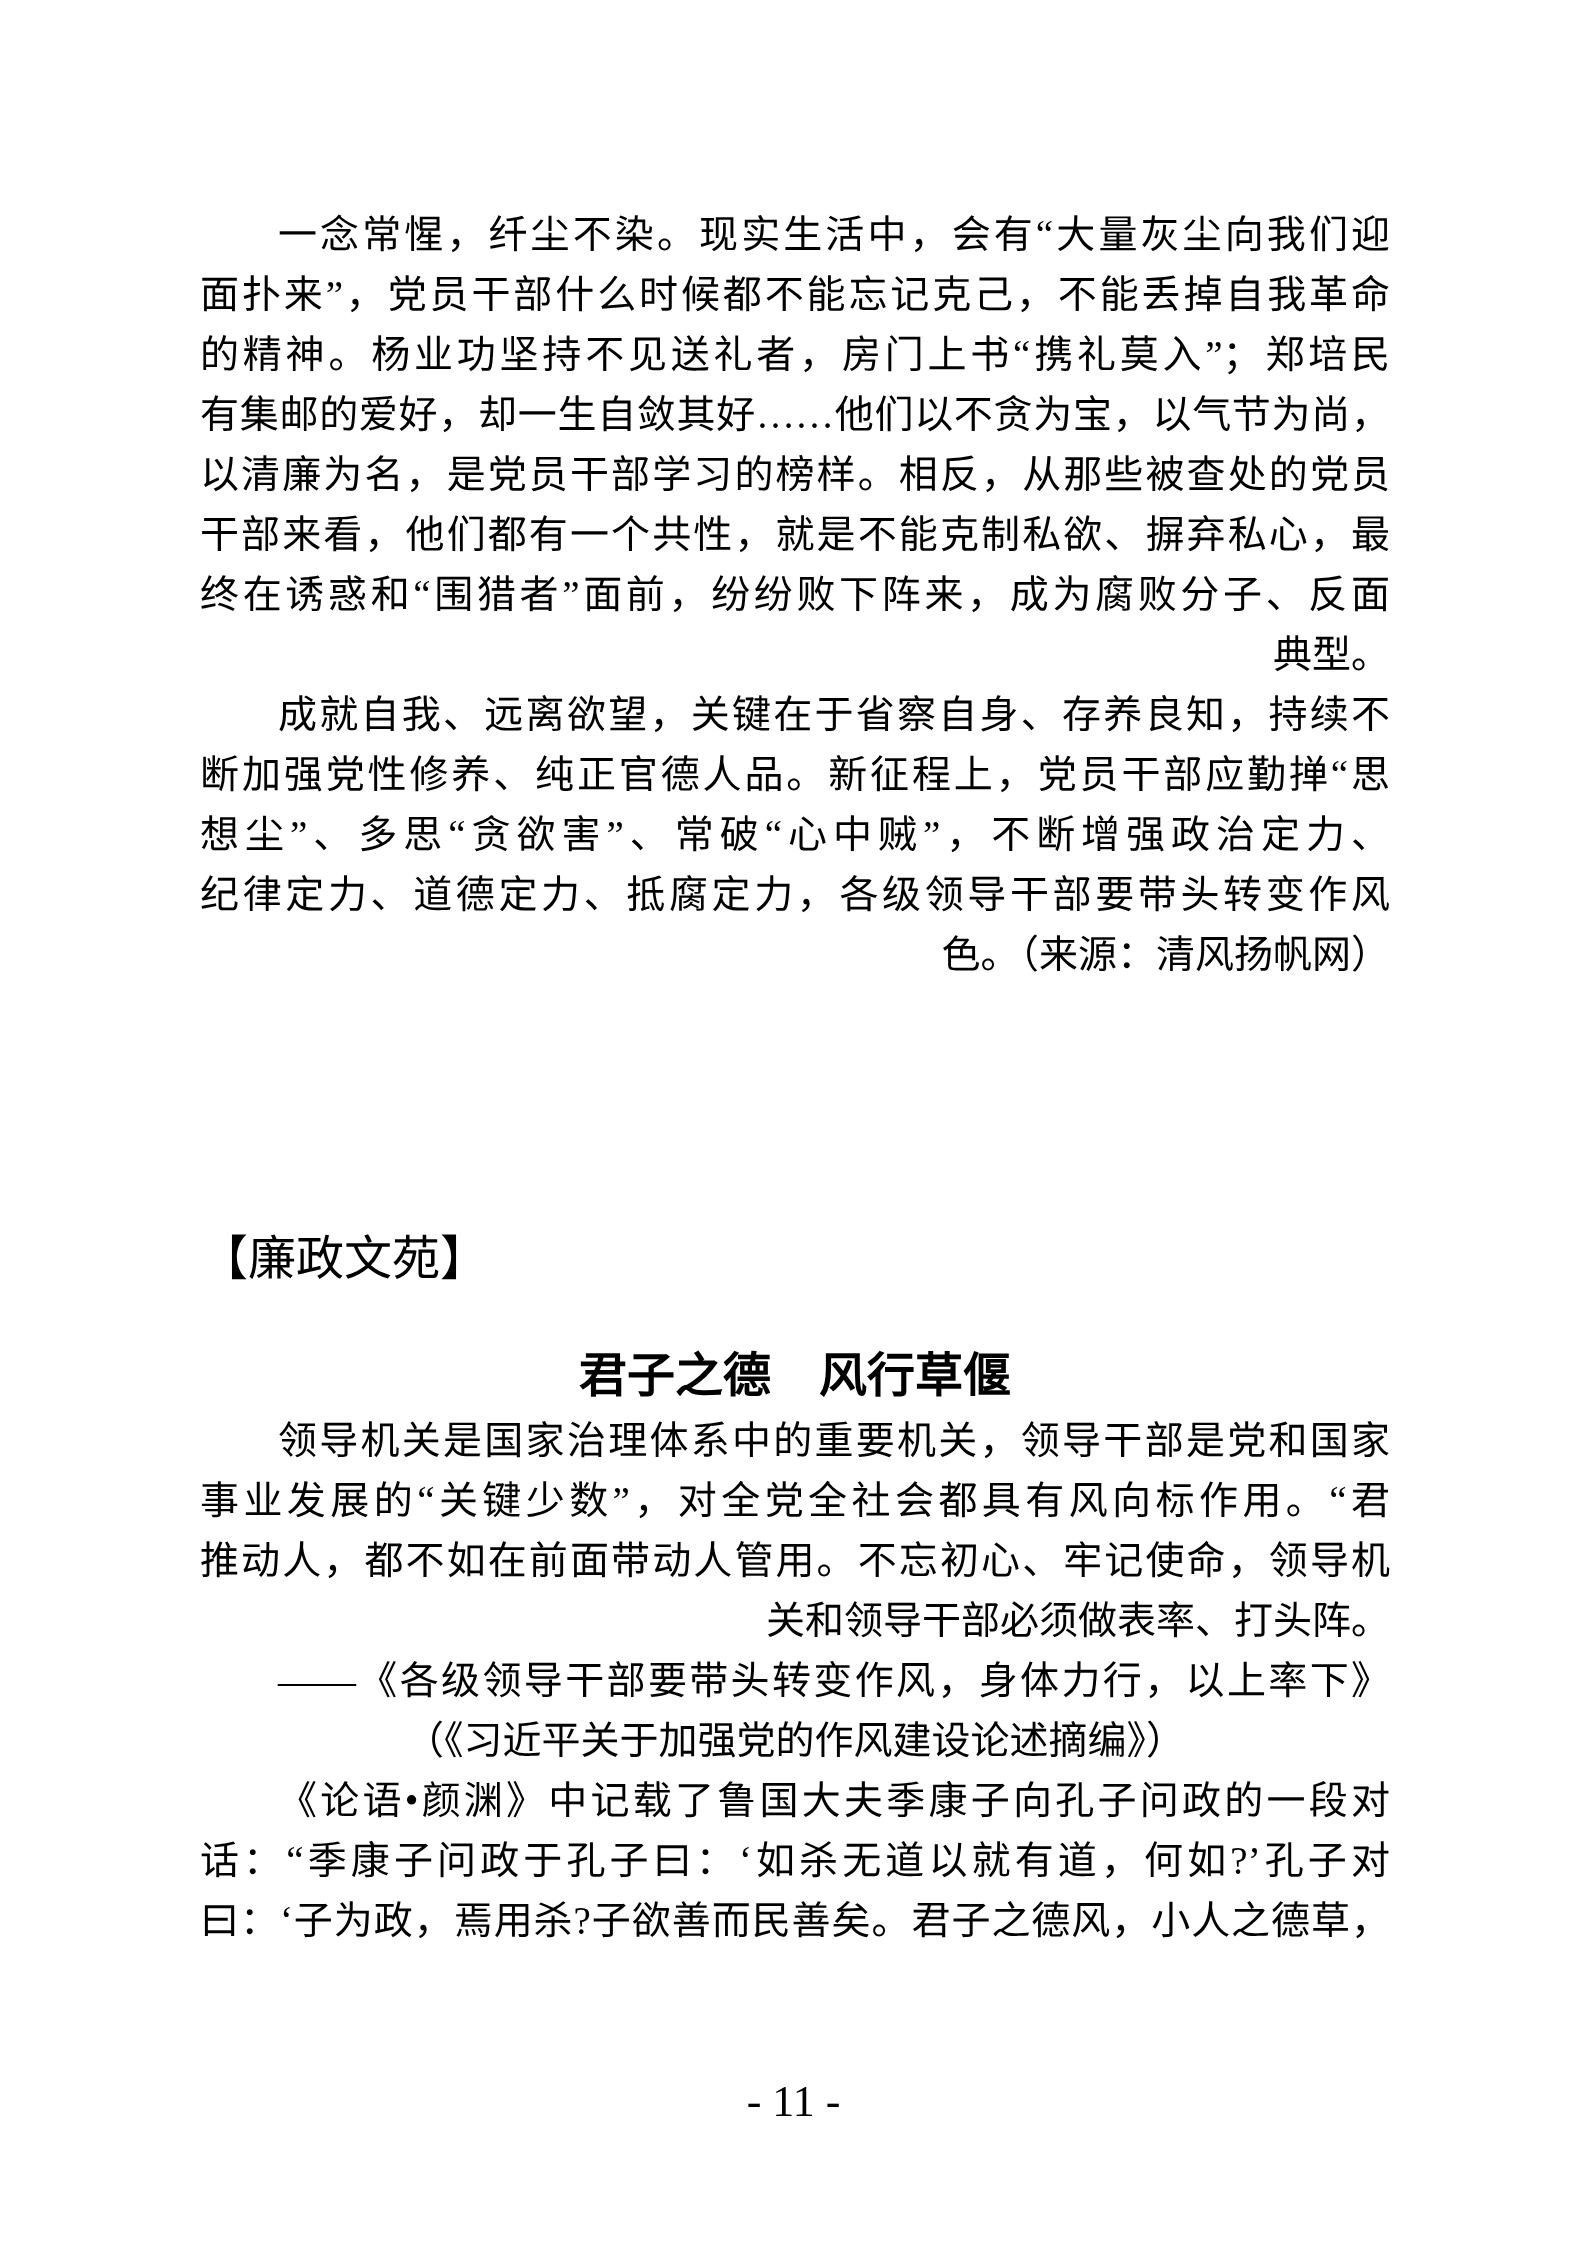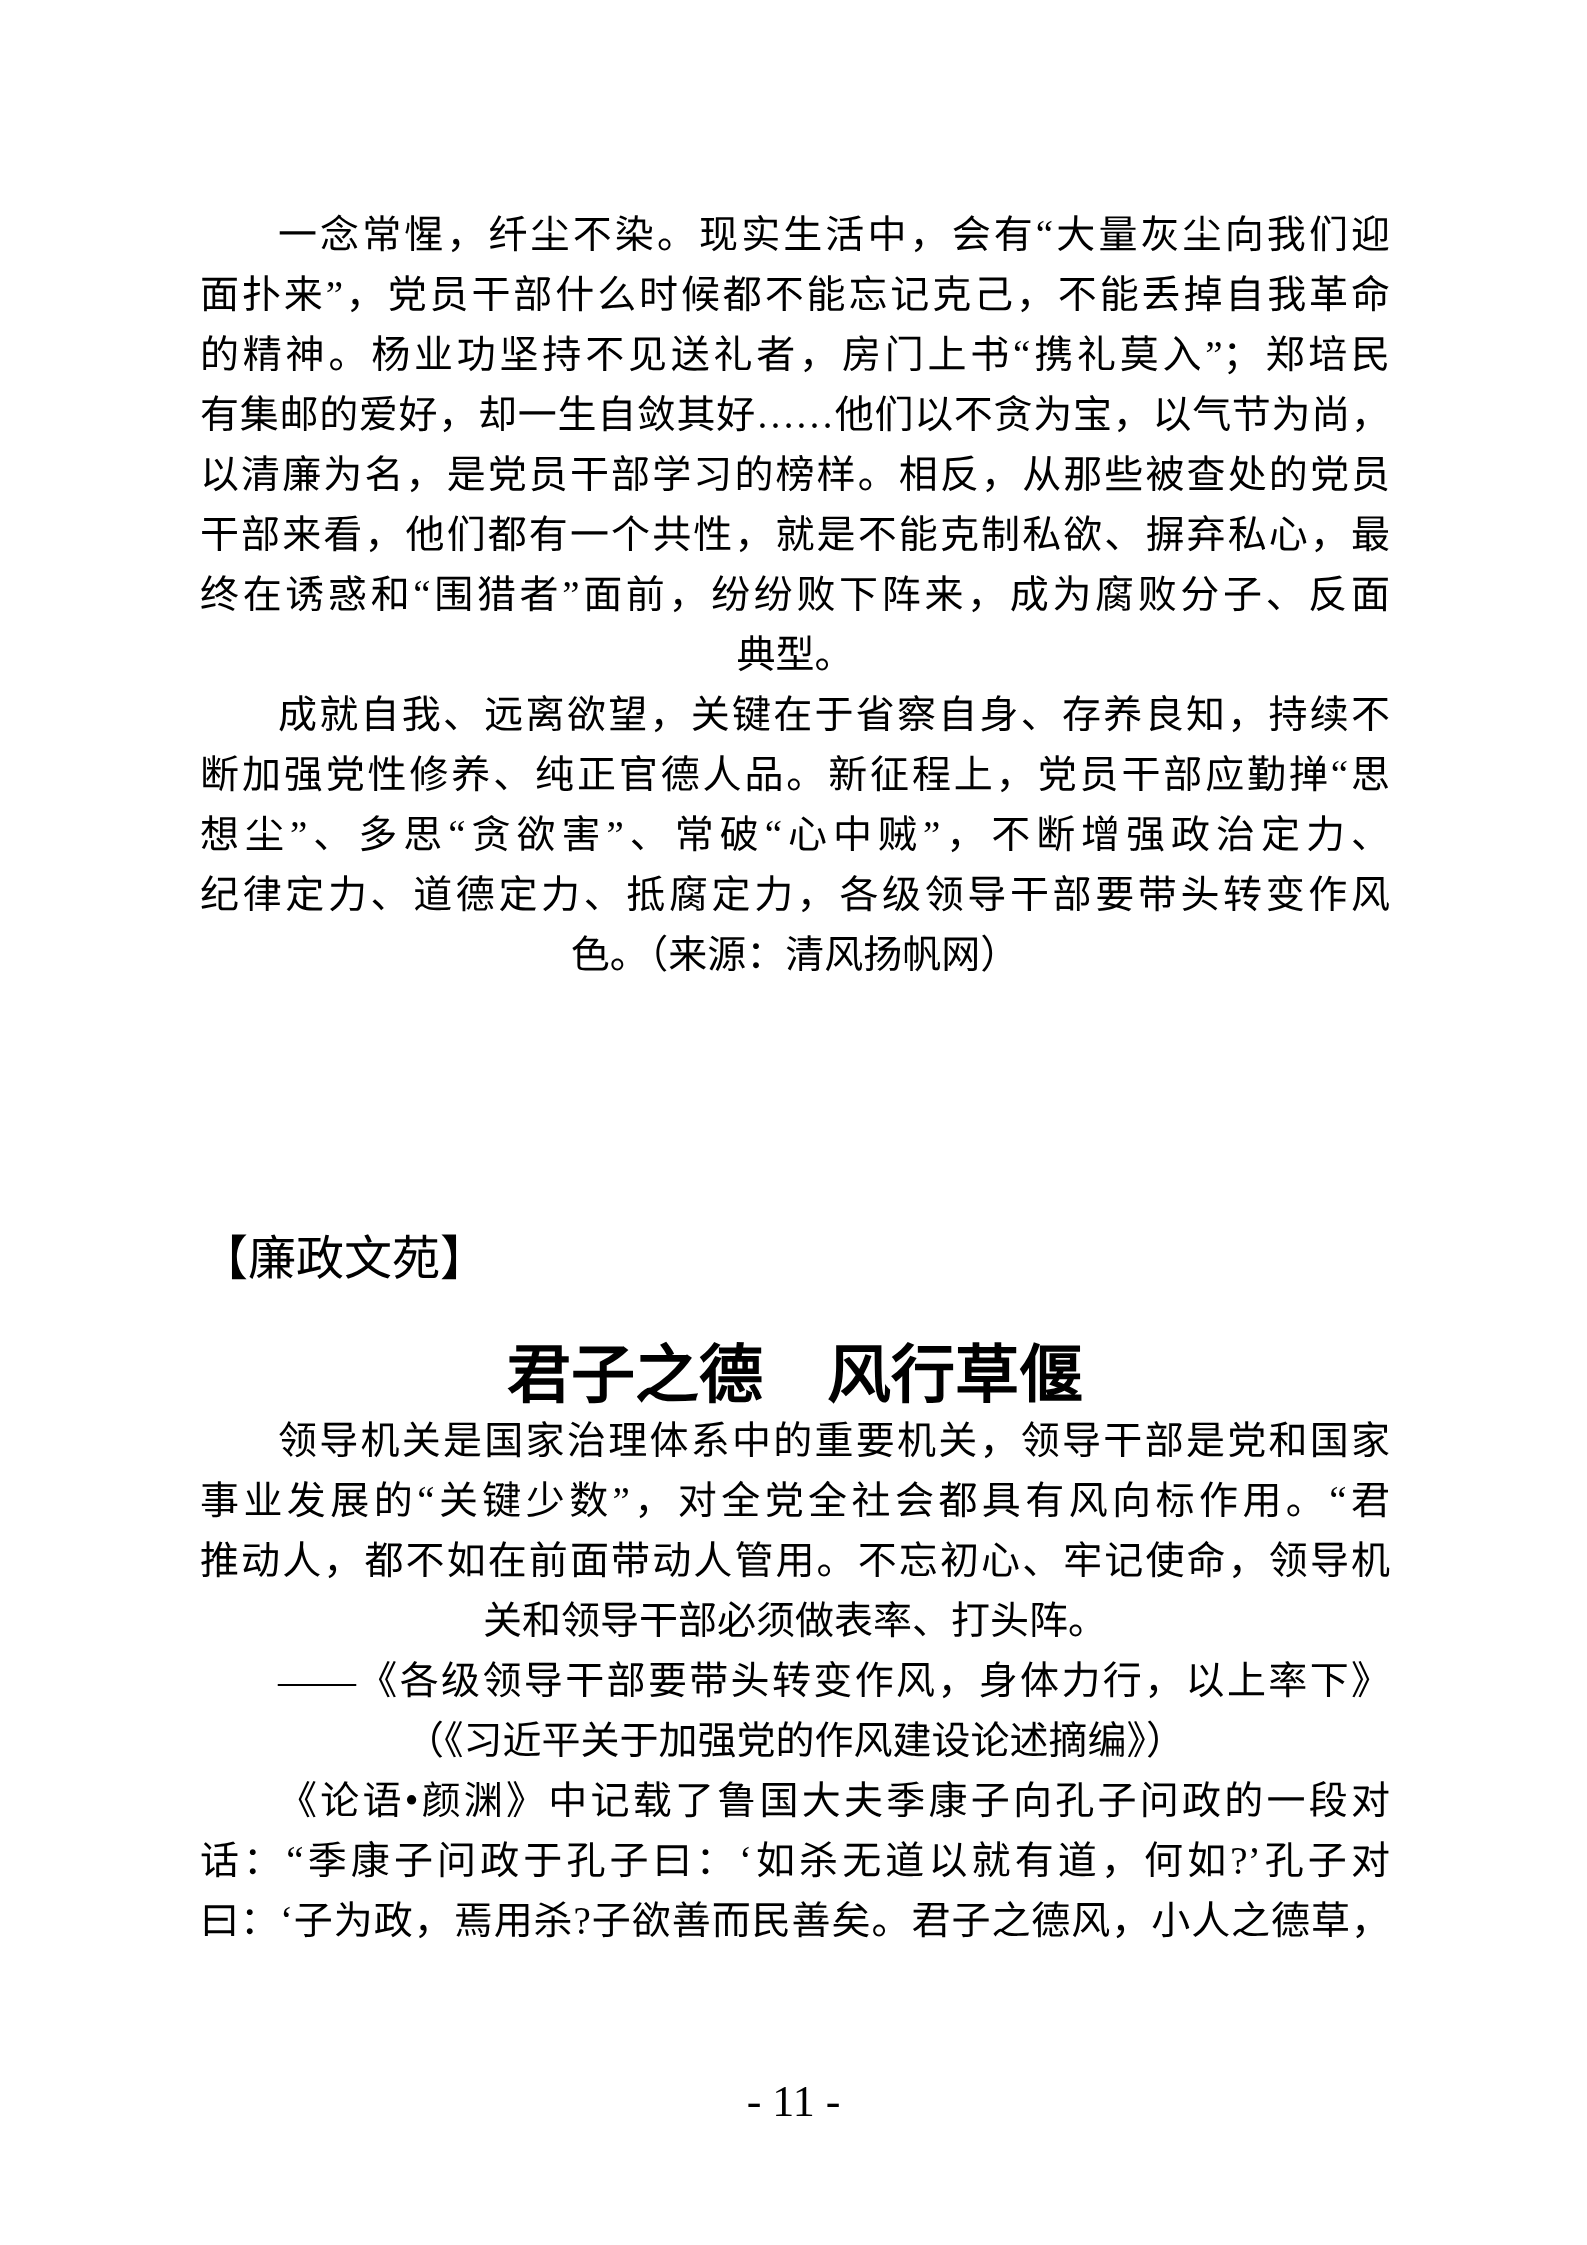--- a/index.html
+++ b/index.html
@@ -16,37 +16,37 @@
   .content {
     position: absolute;
     left: 200px;
     top: 205px;
     width: 1190px;
   }
   .line {
     font-size: 39px;
     line-height: 60px;
     height: 60px;
-    text-align: center;
+    text-align: right;
   }
   .line.indent { text-indent: 2em; }
   .line.fill {
     text-align: justify;
     text-align-last: justify;
   }
   .section-heading {
     margin-top: 244px;
     font-size: 48px;
     line-height: 60px;
     height: 60px;
     text-align: left;
   }
   .article-title {
     margin-top: 52px;
-    font-size: 64px;
+    font-size: 48px;
     line-height: 70px;
     height: 70px;
     font-weight: bold;
     text-align: center;
   }
   .para { margin: 0; }
   .para.after-title { }
   .quote-line {
     font-size: 39px;
     line-height: 60px;

